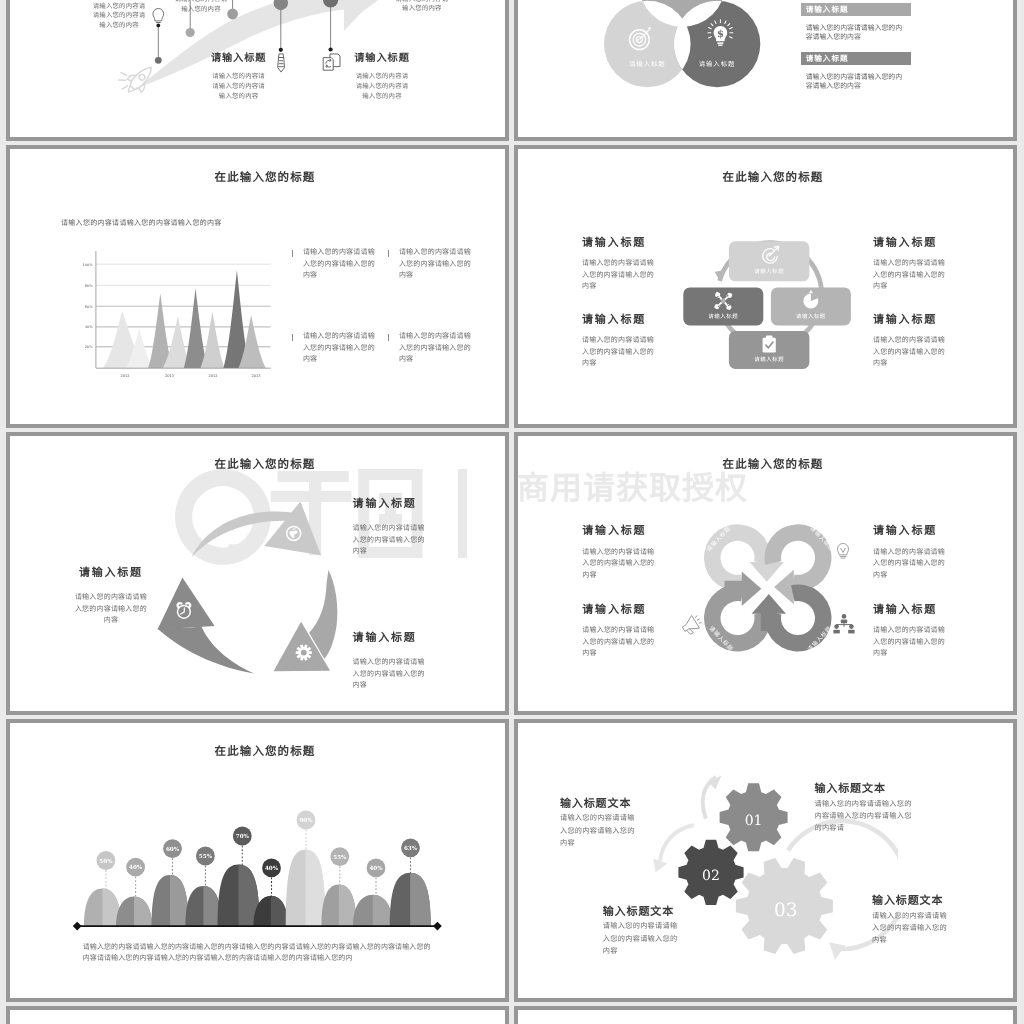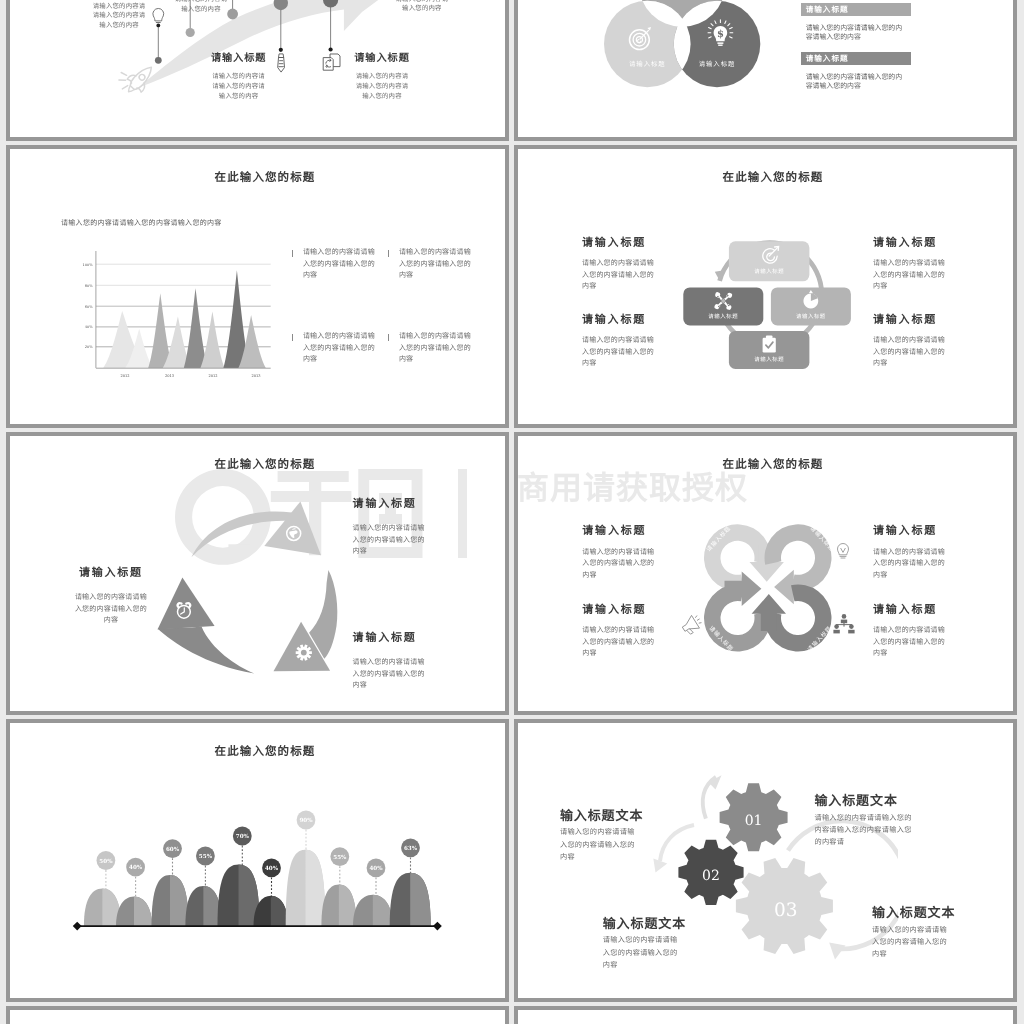--- a/index.html
+++ b/index.html
@@ -24,21 +24,21 @@
   }
   .stage{position:absolute;left:0;top:0;width:495px;height:275px;overflow:hidden;}
   .c1{left:6px;} .c2{left:514px;}
   .r0{top:-142px;} .r1{top:145px;} .r2{top:432px;} .r3{top:719px;} .r4{top:1006px;}
 
   .ttl{
     position:absolute;width:100%;text-align:center;top:22.1px;left:7.5px;
     font-size:11.5px;line-height:13px;font-weight:bold;color:#3c3c3c;letter-spacing:1.1px;
   }
   .hd{font-size:11px;font-weight:bold;color:#3c3c3c;letter-spacing:1.8px;line-height:1;white-space:nowrap;}
-  .hd8{font-size:13px;font-weight:bold;color:#3c3c3c;letter-spacing:0.9px;line-height:1;white-space:nowrap;margin-bottom:3.5px;margin-top:12px;}
+  .hd8{font-size:11px;font-weight:bold;color:#3c3c3c;letter-spacing:0.9px;line-height:1;white-space:nowrap;margin-bottom:3.5px;}
   .bd{font-size:7.0px;color:#6a6a6a;line-height:11.5px;letter-spacing:0.2px;}
 
   
   .s1txt{position:absolute;text-align:center;}
   .s1hd{font-size:10.2px;font-weight:bold;color:#3c3c3c;letter-spacing:0.9px;line-height:1;
         white-space:nowrap;margin-bottom:9px;}
   .s1bd{font-size:6.4px;color:#666;line-height:9.8px;letter-spacing:0.2px;}
   
   .s2row{position:absolute;left:282.7px;width:110px;}
   .s2bar{display:block;height:13.3px;line-height:13.3px;padding-left:5px;box-sizing:border-box;
@@ -596,20 +596,21 @@
             <line x1="326" y1="92.5" x2="326" y2="111.7" stroke="#a6a6a6" stroke-width="1.1" stroke-dasharray="1.8 1.8"></line>
             <circle cx="326" cy="82.9" r="9.4" fill="#a6a6a6"></circle>
             <text x="326" y="85.10000000000001" font-size="5.6" fill="#fff" text-anchor="middle" font-weight="bold">40%</text>
           </g>
           <g>
             <line x1="360.5" y1="72.39999999999999" x2="360.5" y2="89.8" stroke="#7b7b7b" stroke-width="1.1" stroke-dasharray="1.8 1.8"></line>
             <circle cx="360.5" cy="62.8" r="9.4" fill="#7b7b7b"></circle>
             <text x="360.5" y="65" font-size="5.6" fill="#fff" text-anchor="middle" font-weight="bold">63%</text>
           </g>
         </svg>
+  <div class="cap">请输入您的内容请请输入您的内容请输入您的内容请输入您的内容请请输入您的内容请输入您的内容请输入您的内容请请输入您的内容请输入您的内容请输入您的内容请请输入您的内容请输入您的内</div>
  </div>
 </div>
 
 <div class="slide c2 r3">
  <div class="stage">
         <div class="wmwrap" style="left: -518px; top: -723px;">
     
     
   </div>
   <svg width="300" height="230" viewBox="0 0 300 230" style="position:absolute;left:80px;top:30px">

